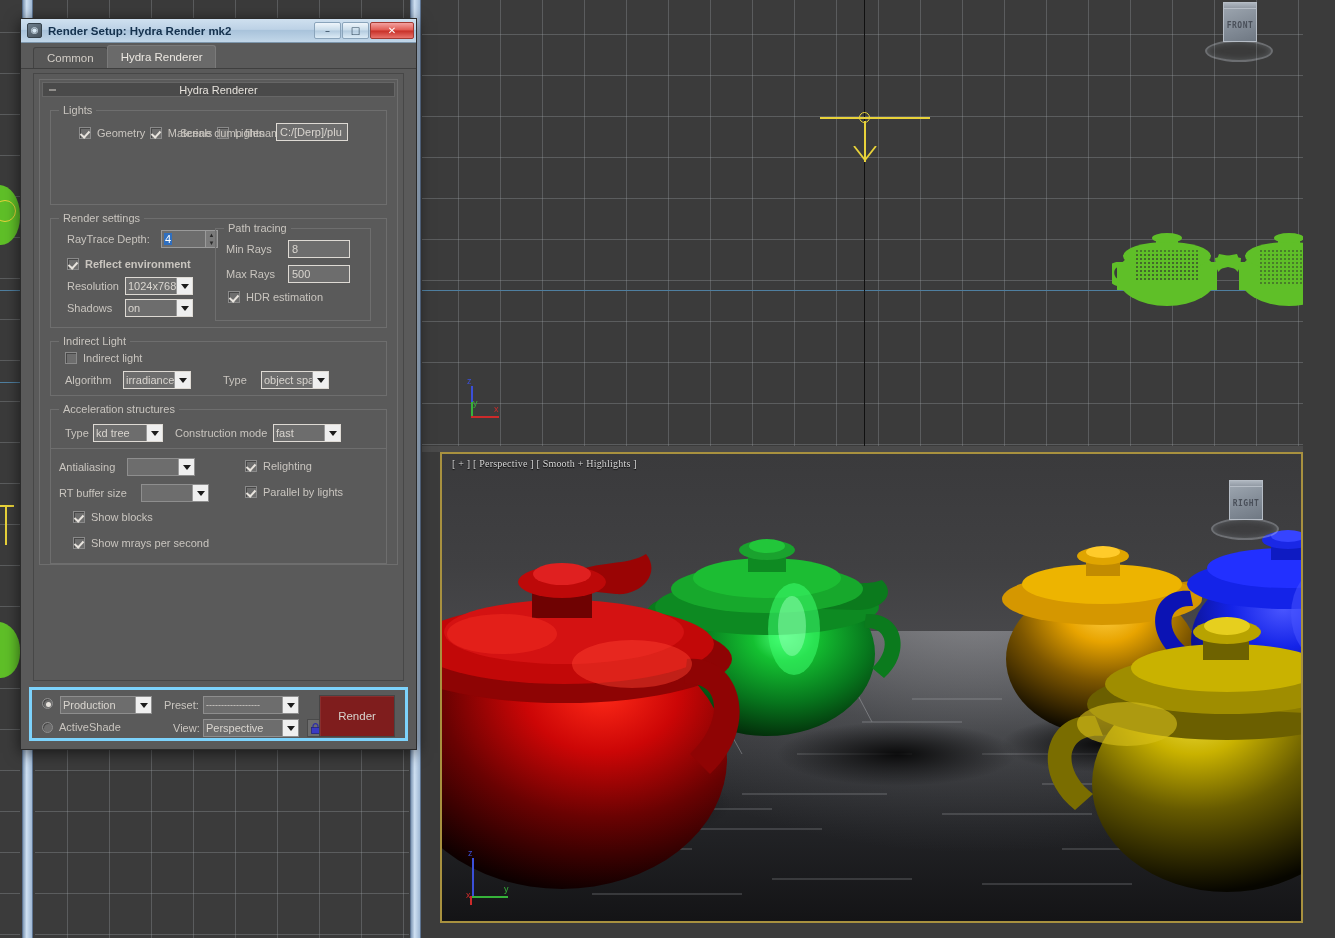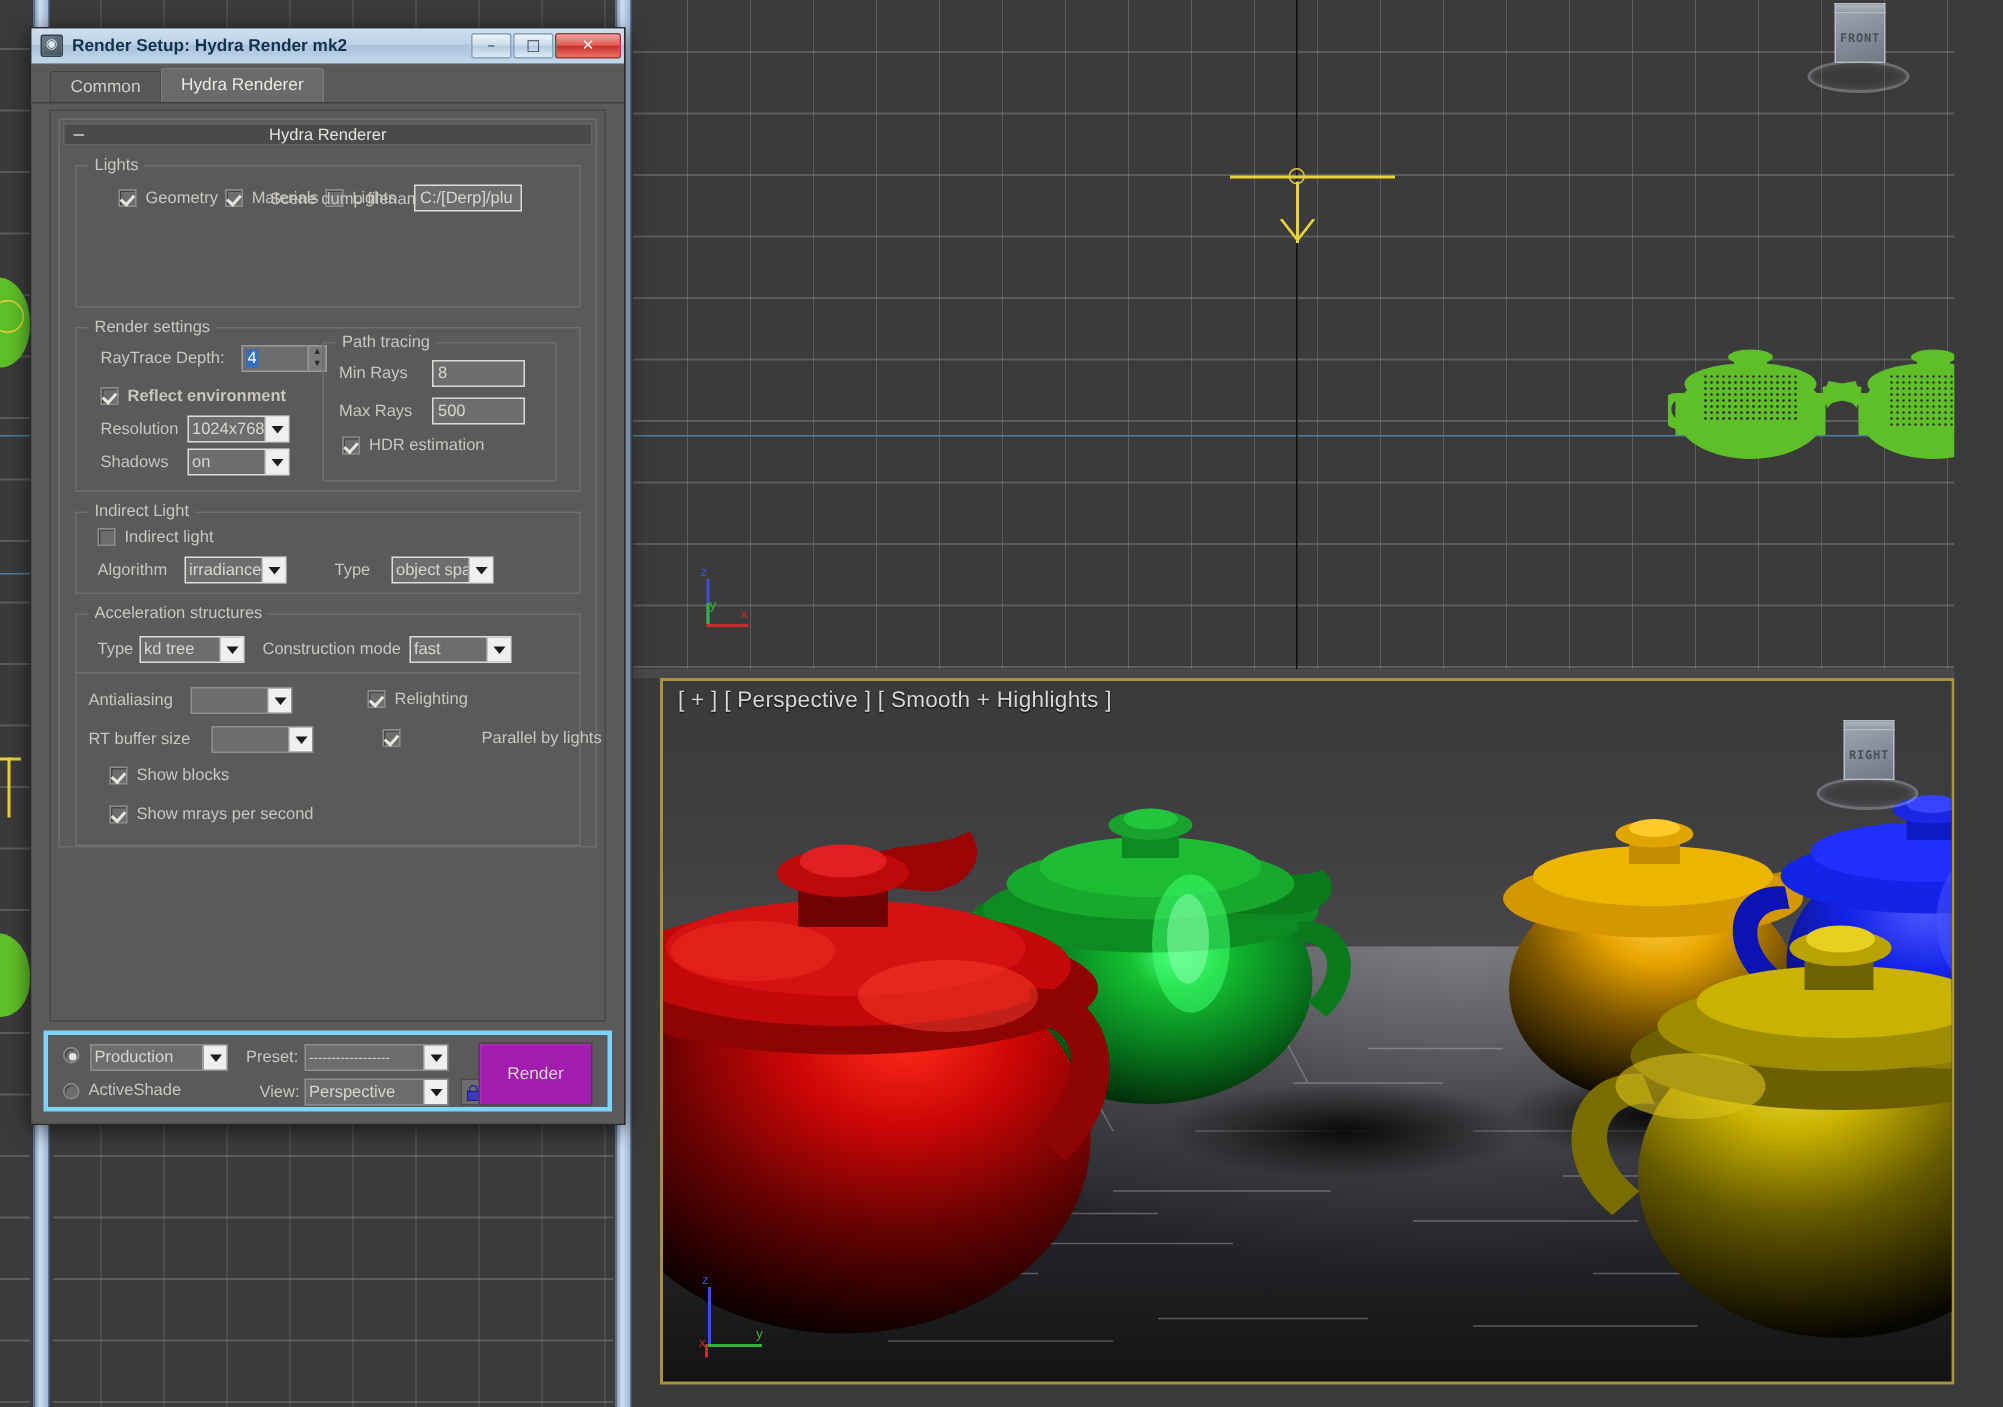--- a/index.html
+++ b/index.html
@@ -21,22 +21,22 @@
       linear-gradient(to bottom, rgba(165,170,175,.30) 1px, transparent 1px);
     background-size: 42px 41px;
     background-position: -10px -9px;
   }
   .axis-h { position: absolute; left: 0; right: 0; height: 1px; background: #4f7fa0; }
   .axis-v { position: absolute; top: 0; bottom: 0; width: 1px; background: #101010; }
 
   
   .vp-label {
     position: absolute; top: 4px; left: 10px;
-    color: #d8d8d8; font-size: 15px; letter-spacing: .2px;
-    font-family: Liberation Sans, sans-serif;
+    color: #d8d8d8; font-size: 10px; letter-spacing: .2px;
+    font-family: Liberation Serif, serif;
     text-shadow: 0 1px 1px #000;
   }
 
   
   .tripod { position: absolute; }
   .tripod .lbl { position: absolute; font-size: 9px; font-family: "Liberation Sans", sans-serif; }
 
   
   .viewcube { position: absolute; width: 72px; height: 62px; font-weight: bold; }
   .vc-ring {
@@ -233,21 +233,21 @@
   .dd.plain { border-color: #8e8e8e; }
 
   
   .bottombar {
     position: absolute; left: 8px; right: 8px; bottom: 8px; height: 54px;
     background: #5a5a5a; border: 3px solid #7dd3fc;
     display: flex; align-items: center; padding: 0 6px;
   }
   .btn-render {
     width: 76px; height: 42px; margin-left: auto;
-    background: #a21caf; border: 1px solid #464646;
+    background: #7f1d1d; border: 1px solid #464646;
     display: flex; align-items: center; justify-content: center;
     font-size: 11.5px; color: #d8d4ce;
     box-shadow: inset 1px 1px 0 rgba(255,255,255,.08);
   }
   .lockbtn {
     width: 16px; height: 18px; margin-left: 4px;
     background: #6d6d6d; border: 1px solid #4a4a4a;
     display: flex; align-items: center; justify-content: center;
   }
 
@@ -684,21 +684,21 @@
               <div class="ddtext"></div>
               <div class="ddarrow">
                   <i></i>
                 </div>
             </div>
 
             <div class="cb" style="position:absolute;left:194px;top:11px;">
               <span class="cbbox checked"></span>
               <span class="lbl">Relighting</span>
             </div>
-            <div class="cb" style="position:absolute;left:204px;top:37px;gap:48px;">
+            <div class="cb" style="position:absolute;left:194px;top:37px;">
               <span class="cbbox checked"></span>
               <span class="lbl">Parallel by lights</span>
             </div>
             <div class="cb" style="position:absolute;left:22px;top:62px;">
               <span class="cbbox checked"></span>
               <span class="lbl">Show blocks</span>
             </div>
             <div class="cb" style="position:absolute;left:22px;top:88px;">
               <span class="cbbox checked"></span>
               <span class="lbl">Show mrays per second</span>

